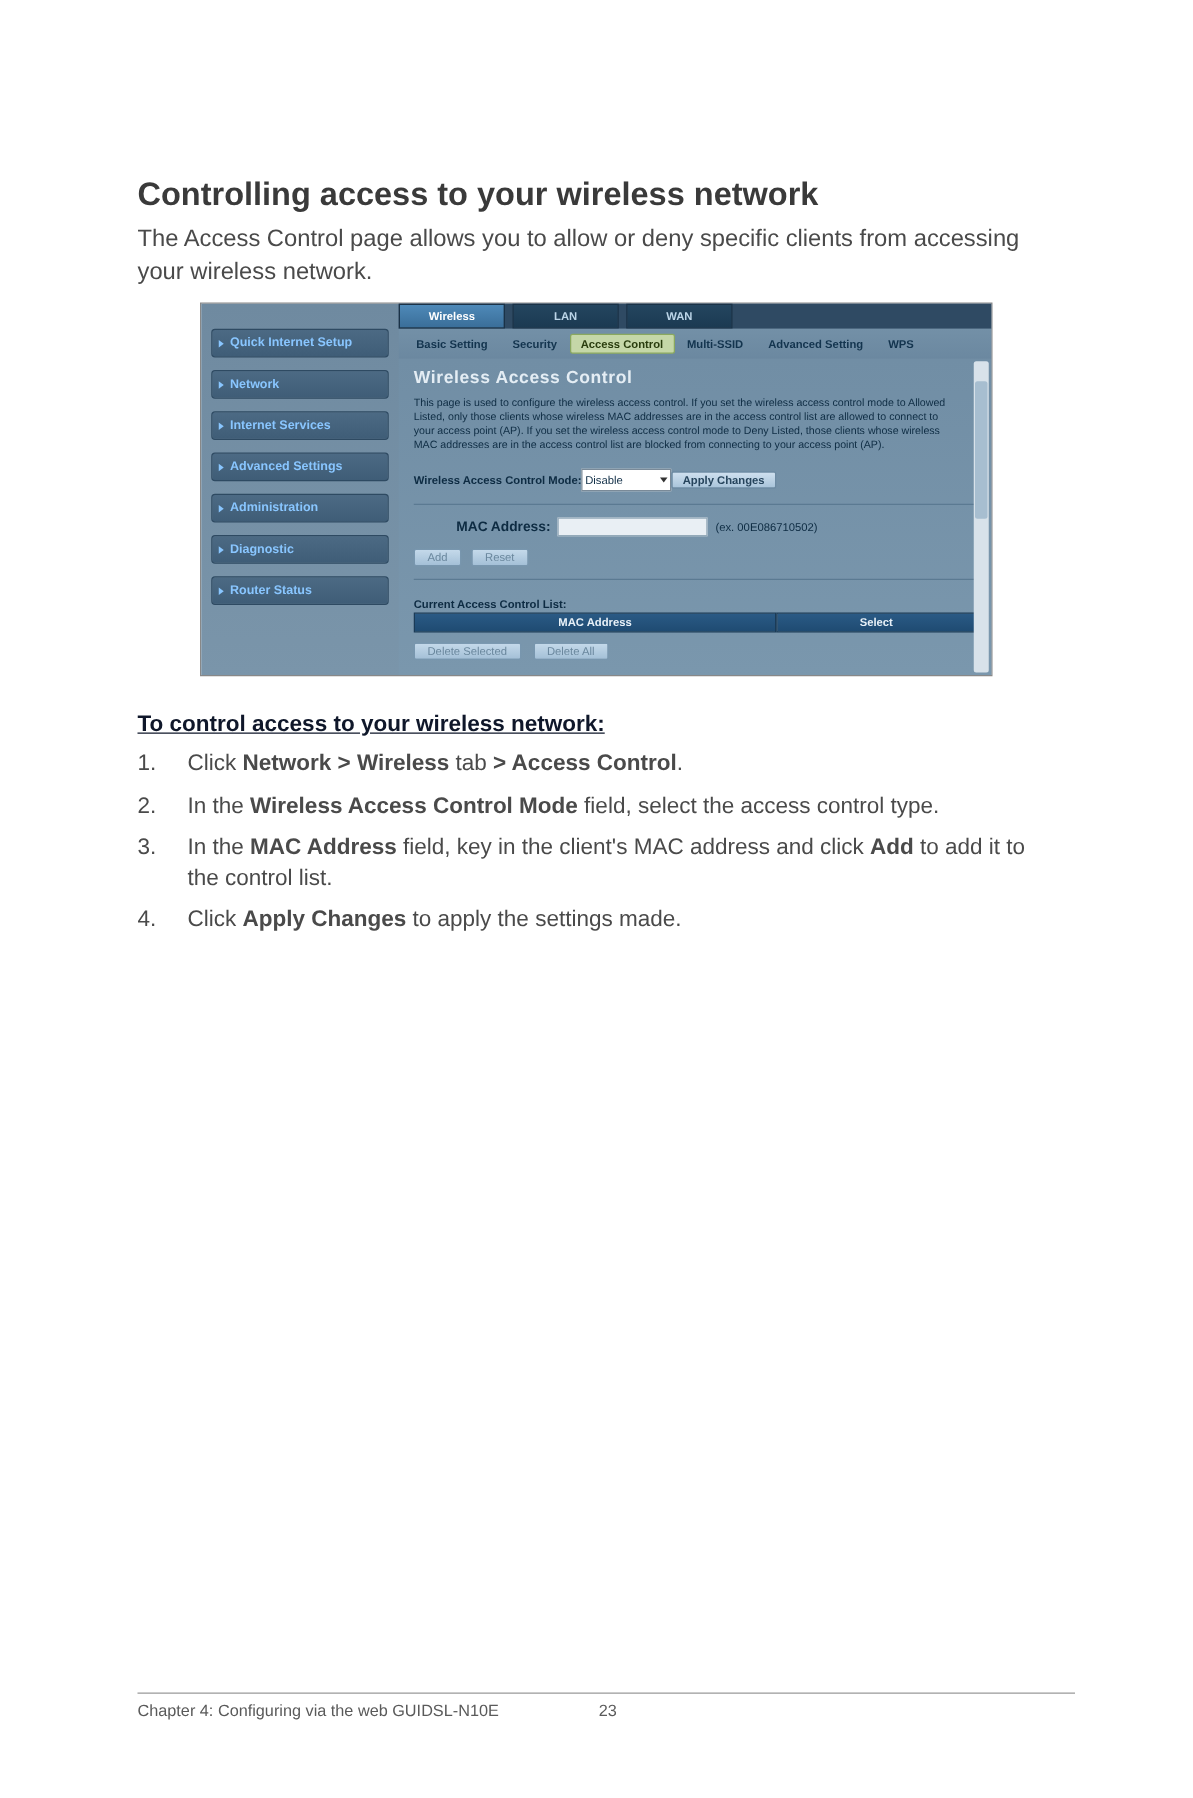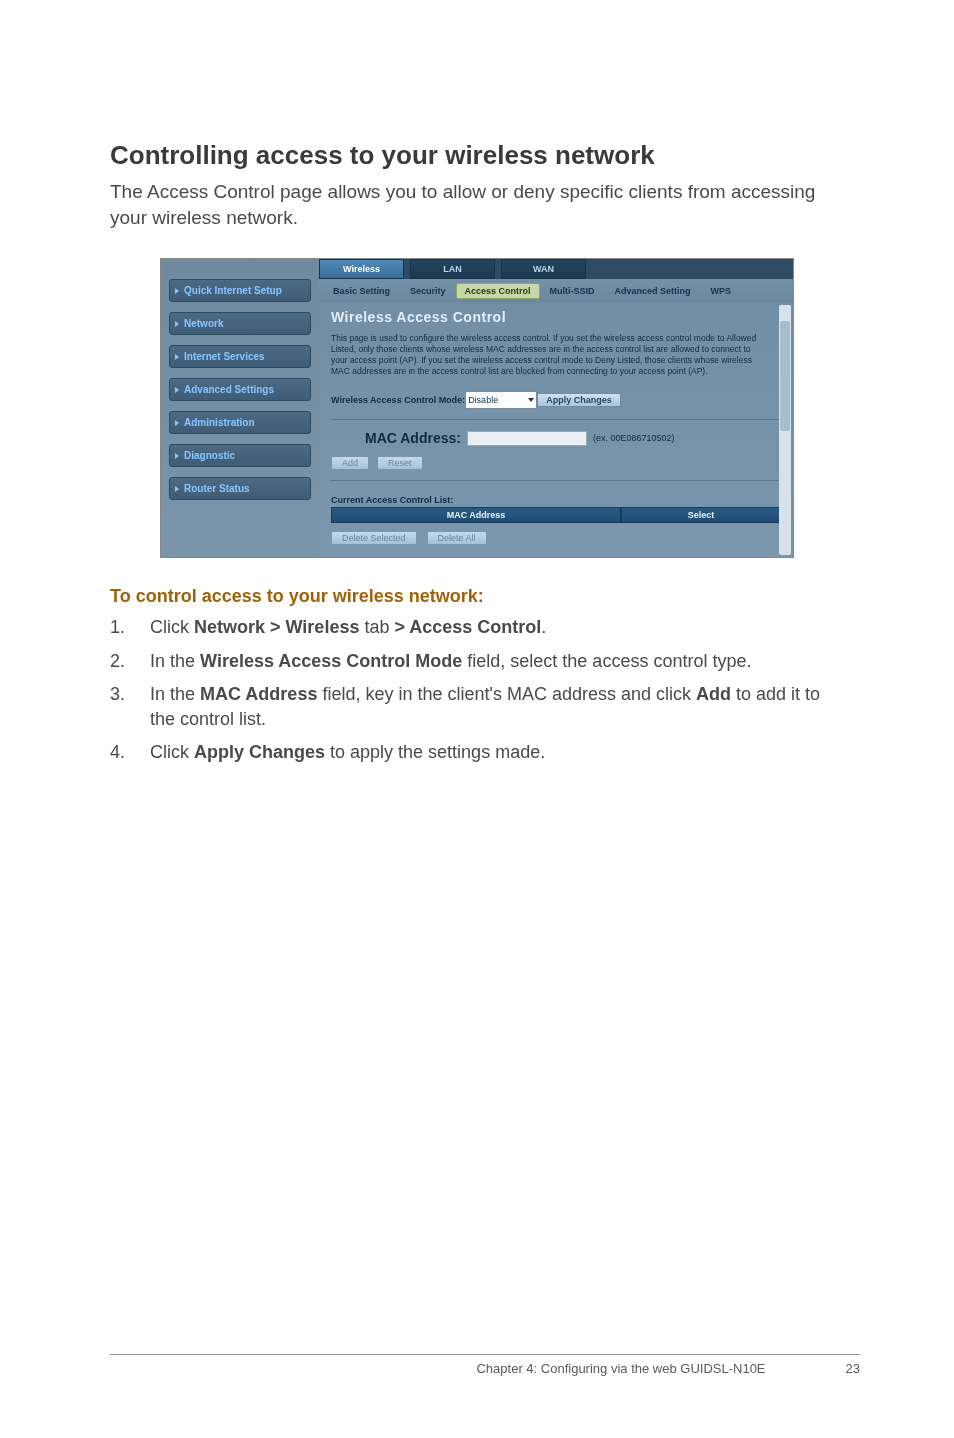--- a/index.html
+++ b/index.html
@@ -15,21 +15,21 @@
   h1 {
     font-size: 26px;
     font-weight: bold;
     color: #3a3a3a;
     margin-bottom: 8px;
   }
   .intro {
     font-size: 19px;
     line-height: 1.35;
     color: #4a4a4a;
-    margin-bottom: 28px;
+    margin-bottom: 12px;
   }
   .screenshot-wrap {
     margin: 0 50px 28px 50px;
     border: 1px solid #888;
   }
   .screenshot {
     display: flex;
     background: linear-gradient(#6f8aa0, #7a95aa);
     font-size: 10px;
     width: 100%;
@@ -172,21 +172,21 @@
     padding: 1px 8px;
     color: #26445c;
     font-weight: bold;
   }
   .mac-row {
     display: flex;
     align-items: center;
     gap: 6px;
     margin-bottom: 10px;
   }
-  .mac-label { font-size: 14px; font-weight: bold; color: #0d2b42; padding-left: 34px; }
+  .mac-label { font-size: 11px; font-weight: bold; color: #0d2b42; padding-left: 34px; }
   .mac-input {
     width: 120px; height: 15px;
     background: #e9eff4;
     border: 1px solid #94aab9;
   }
   .mac-example { font-size: 9px; color: #0d2b42; }
   .btn-ghost {
     font-size: 9px;
     background: linear-gradient(#c4d9ea, #a4c0d7);
     border: 1px solid #7896ae;
@@ -211,22 +211,23 @@
   }
   .tbl-head.small { width: 160px; flex: none; }
   .bottom-btns {
     display: flex;
     gap: 10px;
   }
 
   .instr-title {
     font-size: 18px;
     font-weight: bold;
-    color: #a16207;
-    margin-bottom: 8px;
+    color: #0f172a;
+    margin-bottom: 8px;
+    text-decoration: underline;
   }
   ol.steps {
     list-style: none;
     counter-reset: step;
   }
   ol.steps > li {
     display: flex;
     font-size: 18px;
     line-height: 1.4;
     color: #4a4a4a;
@@ -239,21 +240,21 @@
   ol.steps > li .body { flex: 1; }
   .b { font-weight: bold; }
 
   .footer {
     position: absolute;
     left: 110px; right: 94px;
     bottom: 62px;
     border-top: 1px solid #999;
     padding-top: 6px;
     display: flex;
-    justify-content: flex-end;
+    justify-content: flex-start;
     font-size: 13px;
     color: #5a5a5a;
   }
   .footer .right {
     display: flex;
     gap: 80px;
   }
 </style>
 </head>
 <body>

